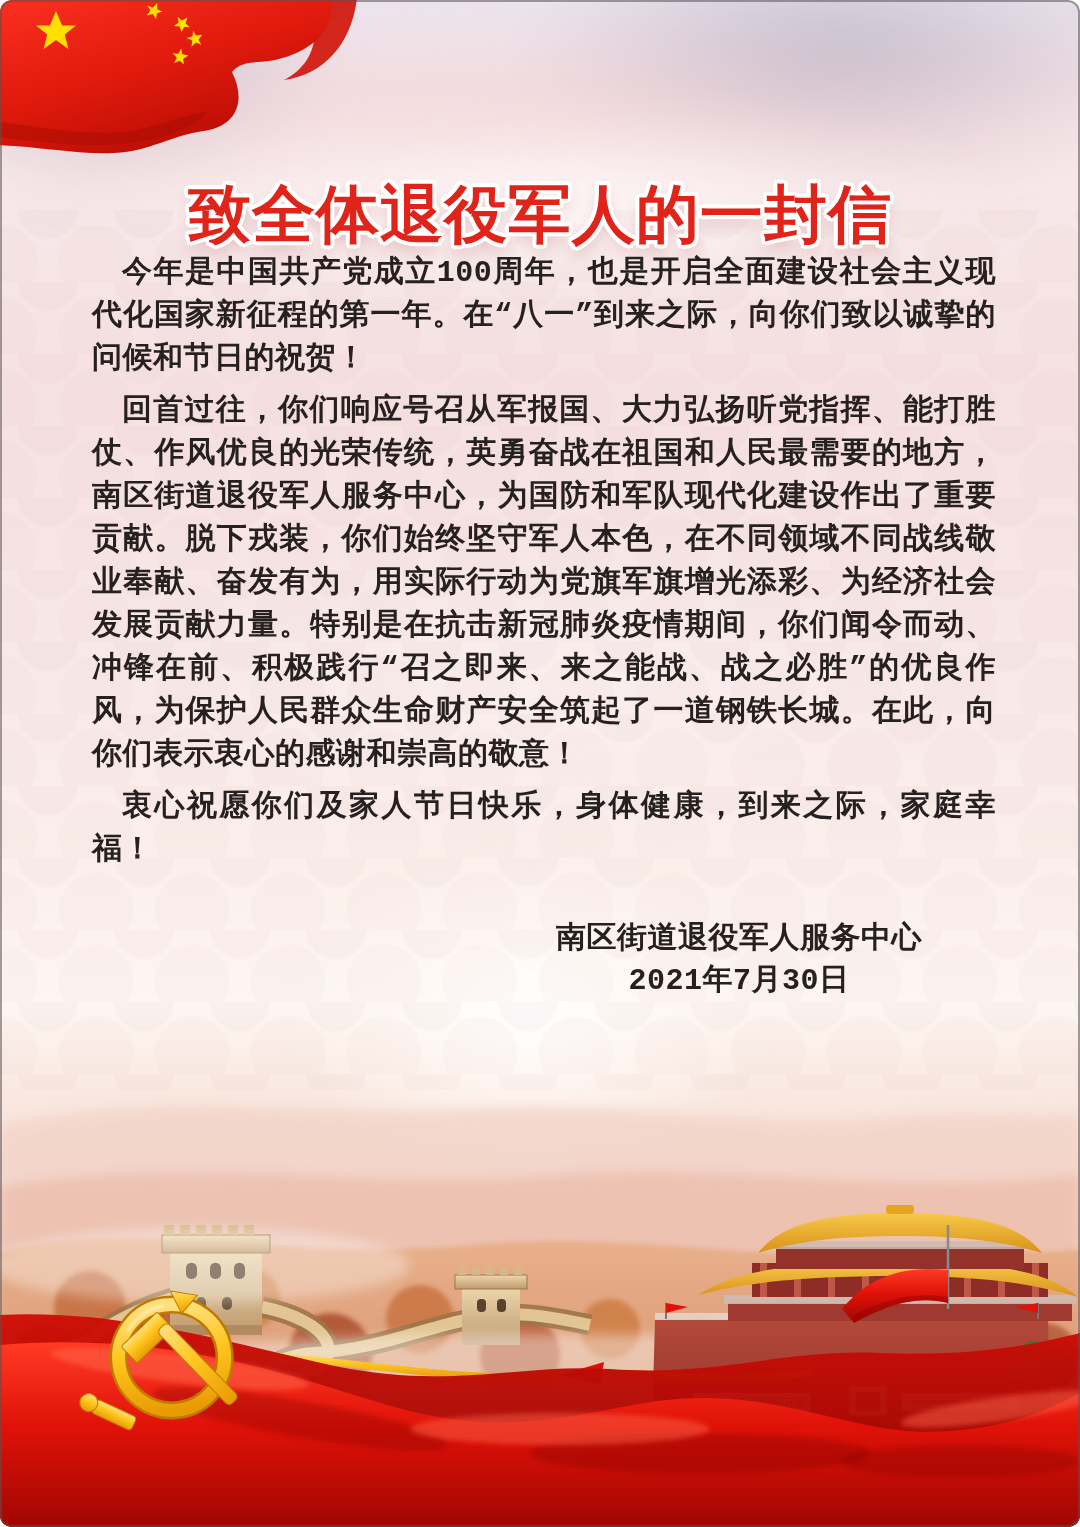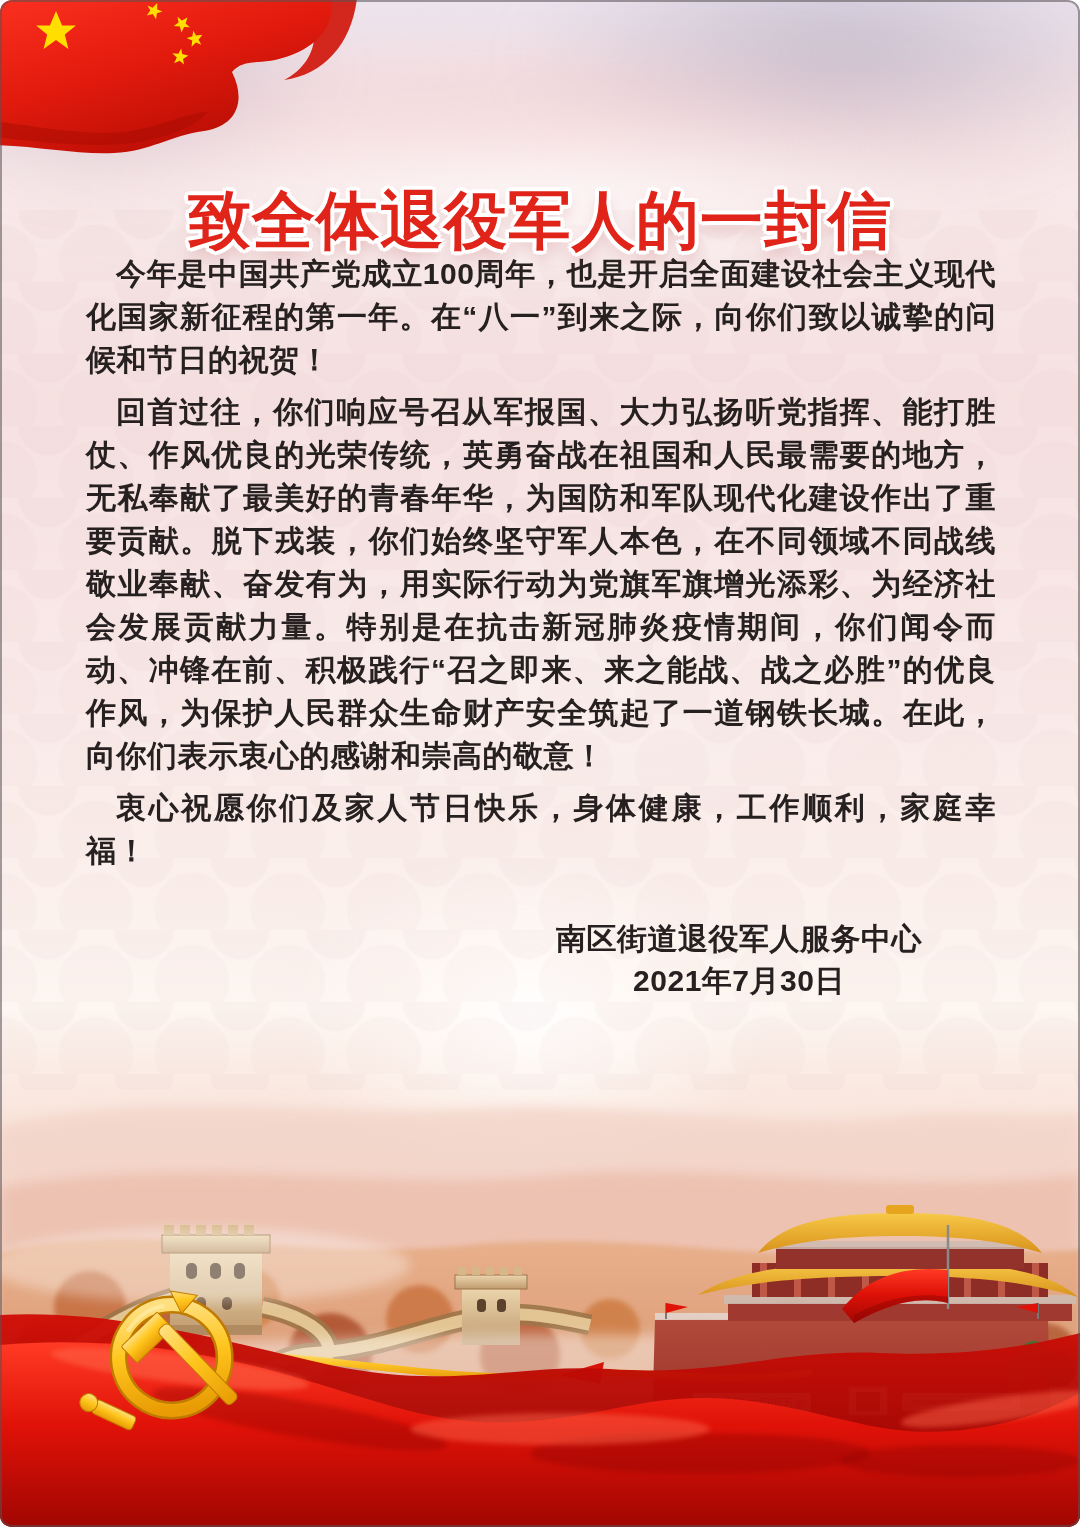--- a/index.html
+++ b/index.html
@@ -1,19 +1,19 @@
 <!DOCTYPE html>
 <html><head>
 <meta charset="utf-8">
 <style>
   html,body{margin:0;padding:0;background:#ffffff;}
   .stage{width:1080px;height:1527px;position:relative;}
   .poster{
     position:absolute;inset:0;overflow:hidden;border-radius:12px;
-    font-family:Liberation Sans, sans-serif;
+    font-family:Liberation Mono, monospace;
     background:linear-gradient(180deg,
       #ece4ee 0%, #f3e2e6 5%, #f8e9ea 12%, #f6e1e1 26%,
       #f8e8e7 42%, #fbefeb 56%, #fdf6f1 66%, #f7ddd3 76%,
       #f2cdbf 86%, #efc3b4 100%);
   }
   .poster::after{content:"";position:absolute;inset:0;border:2px solid rgba(88,82,86,.55);
     border-radius:12px;pointer-events:none;z-index:60;}
   .blob{position:absolute;border-radius:50%;filter:blur(28px);}
   .c1{left:520px;top:-70px;width:640px;height:250px;background:radial-gradient(closest-side,rgba(164,159,182,.55),rgba(164,159,182,0));}
   .c2{left:-120px;top:-50px;width:460px;height:240px;background:radial-gradient(closest-side,rgba(148,146,170,.42),rgba(148,146,170,0));}
@@ -35,21 +35,21 @@
     text-shadow:
       -4px 0 0 #fff,4px 0 0 #fff,0 -4px 0 #fff,0 4px 0 #fff,
       -3px -3px 0 #fff,3px -3px 0 #fff,-3px 3px 0 #fff,3px 3px 0 #fff,
       0 9px 14px rgba(190,90,90,.35);
   }
   .letter{
     position:absolute;left:84px;top:252px;width:912px;z-index:24;
     font-size:30px;line-height:43px;color:#262120;font-weight:600;
     text-align:justify;text-justify:inter-character;letter-spacing:.5px;
   }
-  .letter p{margin:0 0 9px 2px;text-indent:1em;}
+  .letter p{margin:0 0 9px 8px;text-indent:1em;}
   .signature{margin-top:46px;margin-left:420px;width:470px;text-align:center;
     font-size:30px;line-height:42px;font-weight:600;color:#262120;}
   .scene{position:absolute;left:0;bottom:0;width:1080px;height:470px;z-index:30;}
 </style>
 </head>
 <body>
 
 <div class="stage">
 <div class="poster">
 
@@ -78,22 +78,22 @@
       <path transform="translate(188,30) scale(0.85) rotate(40)" d="M0,-10 L2.9,-3.1 L9.5,-3.1 L4.2,1.2 L5.9,8.1 L0,3.8 L-5.9,8.1 L-4.2,1.2 L-9.5,-3.1 L-2.9,-3.1 Z"></path>
       <path transform="translate(201,45) scale(0.85) rotate(60)" d="M0,-10 L2.9,-3.1 L9.5,-3.1 L4.2,1.2 L5.9,8.1 L0,3.8 L-5.9,8.1 L-4.2,1.2 L-9.5,-3.1 L-2.9,-3.1 Z"></path>
       <path transform="translate(186,63) scale(0.85) rotate(80)" d="M0,-10 L2.9,-3.1 L9.5,-3.1 L4.2,1.2 L5.9,8.1 L0,3.8 L-5.9,8.1 L-4.2,1.2 L-9.5,-3.1 L-2.9,-3.1 Z"></path>
     </g>
   </svg>
 
   <h1 class="title">致全体退役军人的一封信</h1>
 
   <div class="letter">
     <p>今年是中国共产党成立100周年，也是开启全面建设社会主义现代化国家新征程的第一年。在“八一”到来之际，向你们致以诚挚的问候和节日的祝贺！</p>
-    <p>回首过往，你们响应号召从军报国、大力弘扬听党指挥、能打胜仗、作风优良的光荣传统，英勇奋战在祖国和人民最需要的地方，无私奉献了最美好的青春年华，为国防和军队现代化建设作出了重要贡献。脱下戎装，你们始终坚守军人本色，在不同领域不同战线敬业奉献、奋发有为，用实际行动为党旗军旗增光添彩、为经济社会发展贡献力量。特别是在抗击新冠肺炎疫情期间，你们闻令而动、冲锋在前、积极践行“召之即来、来之能战、战之必胜”的优良作风，为保护人民群众生命财产安全筑起了一道钢铁长城。在此，向你们表示衷心的感谢和崇高的敬意！</p>
-    <p>衷心祝愿你们及家人节日快乐，身体健康，工作顺利，家庭幸福！</p>
+    <p>回首过往，你们响应号召从军报国、大力弘扬听党指挥、能打胜仗、作风优良的光荣传统，英勇奋战在祖国和人民最需要的地方，南区街道退役军人服务中心，为国防和军队现代化建设作出了重要贡献。脱下戎装，你们始终坚守军人本色，在不同领域不同战线敬业奉献、奋发有为，用实际行动为党旗军旗增光添彩、为经济社会发展贡献力量。特别是在抗击新冠肺炎疫情期间，你们闻令而动、冲锋在前、积极践行“召之即来、来之能战、战之必胜”的优良作风，为保护人民群众生命财产安全筑起了一道钢铁长城。在此，向你们表示衷心的感谢和崇高的敬意！</p>
+    <p>衷心祝愿你们及家人节日快乐，身体健康，到来之际，家庭幸福！</p>
     <div class="signature">
       <div>南区街道退役军人服务中心</div>
       <div>2021年7月30日</div>
     </div>
   </div>
 
   <svg class="scene" viewBox="0 0 1080 470">
     <defs>
       <linearGradient id="g_stone" x1="0" y1="0" x2="0" y2="1">
             <stop offset="0" stop-color="#ecd6ae"></stop>

